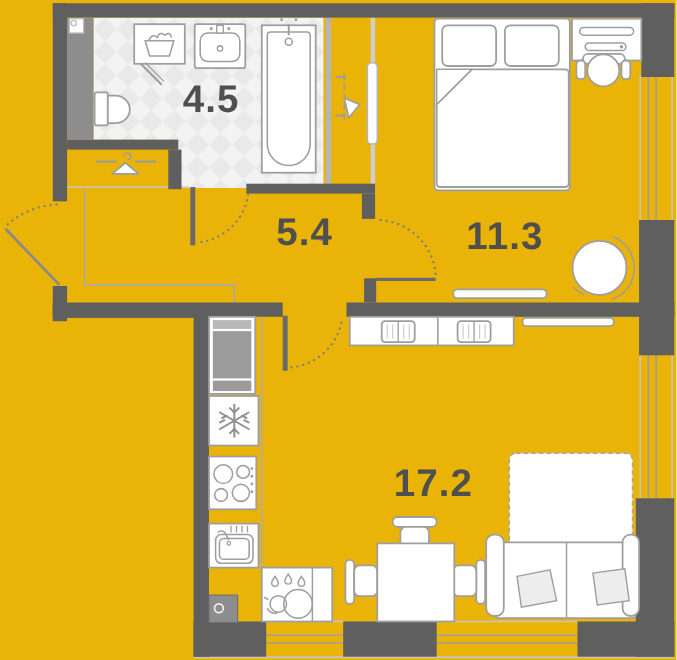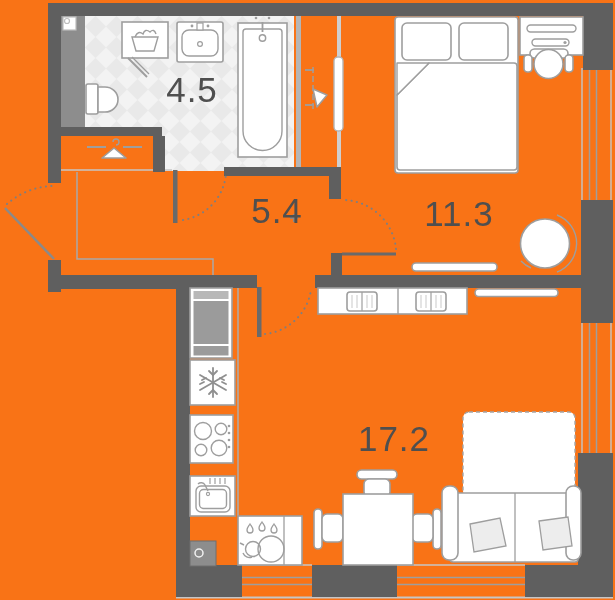--- a/index.html
+++ b/index.html
@@ -1,16 +1,16 @@
 <!DOCTYPE html>
 <html><head>
 <meta charset="utf-8">
 <style>
   html,body{margin:0;padding:0;background:#ffffff;}
-  .stage{width:615px;height:600px;position:relative;background:#f97316;overflow:hidden;}
+  .stage{width:615px;height:600px;position:relative;background:#eab308;overflow:hidden;font-weight:bold;}
   svg{display:block;}
   .room-label{
     font-family:"Liberation Sans","DejaVu Sans",sans-serif;
     font-size:35px;
     letter-spacing:1px;
     fill:#4f4f4f;
     text-anchor:middle;
   }
   .wall{fill:#5f5f5f;}
   .shaft{fill:#8d8d8d;}

